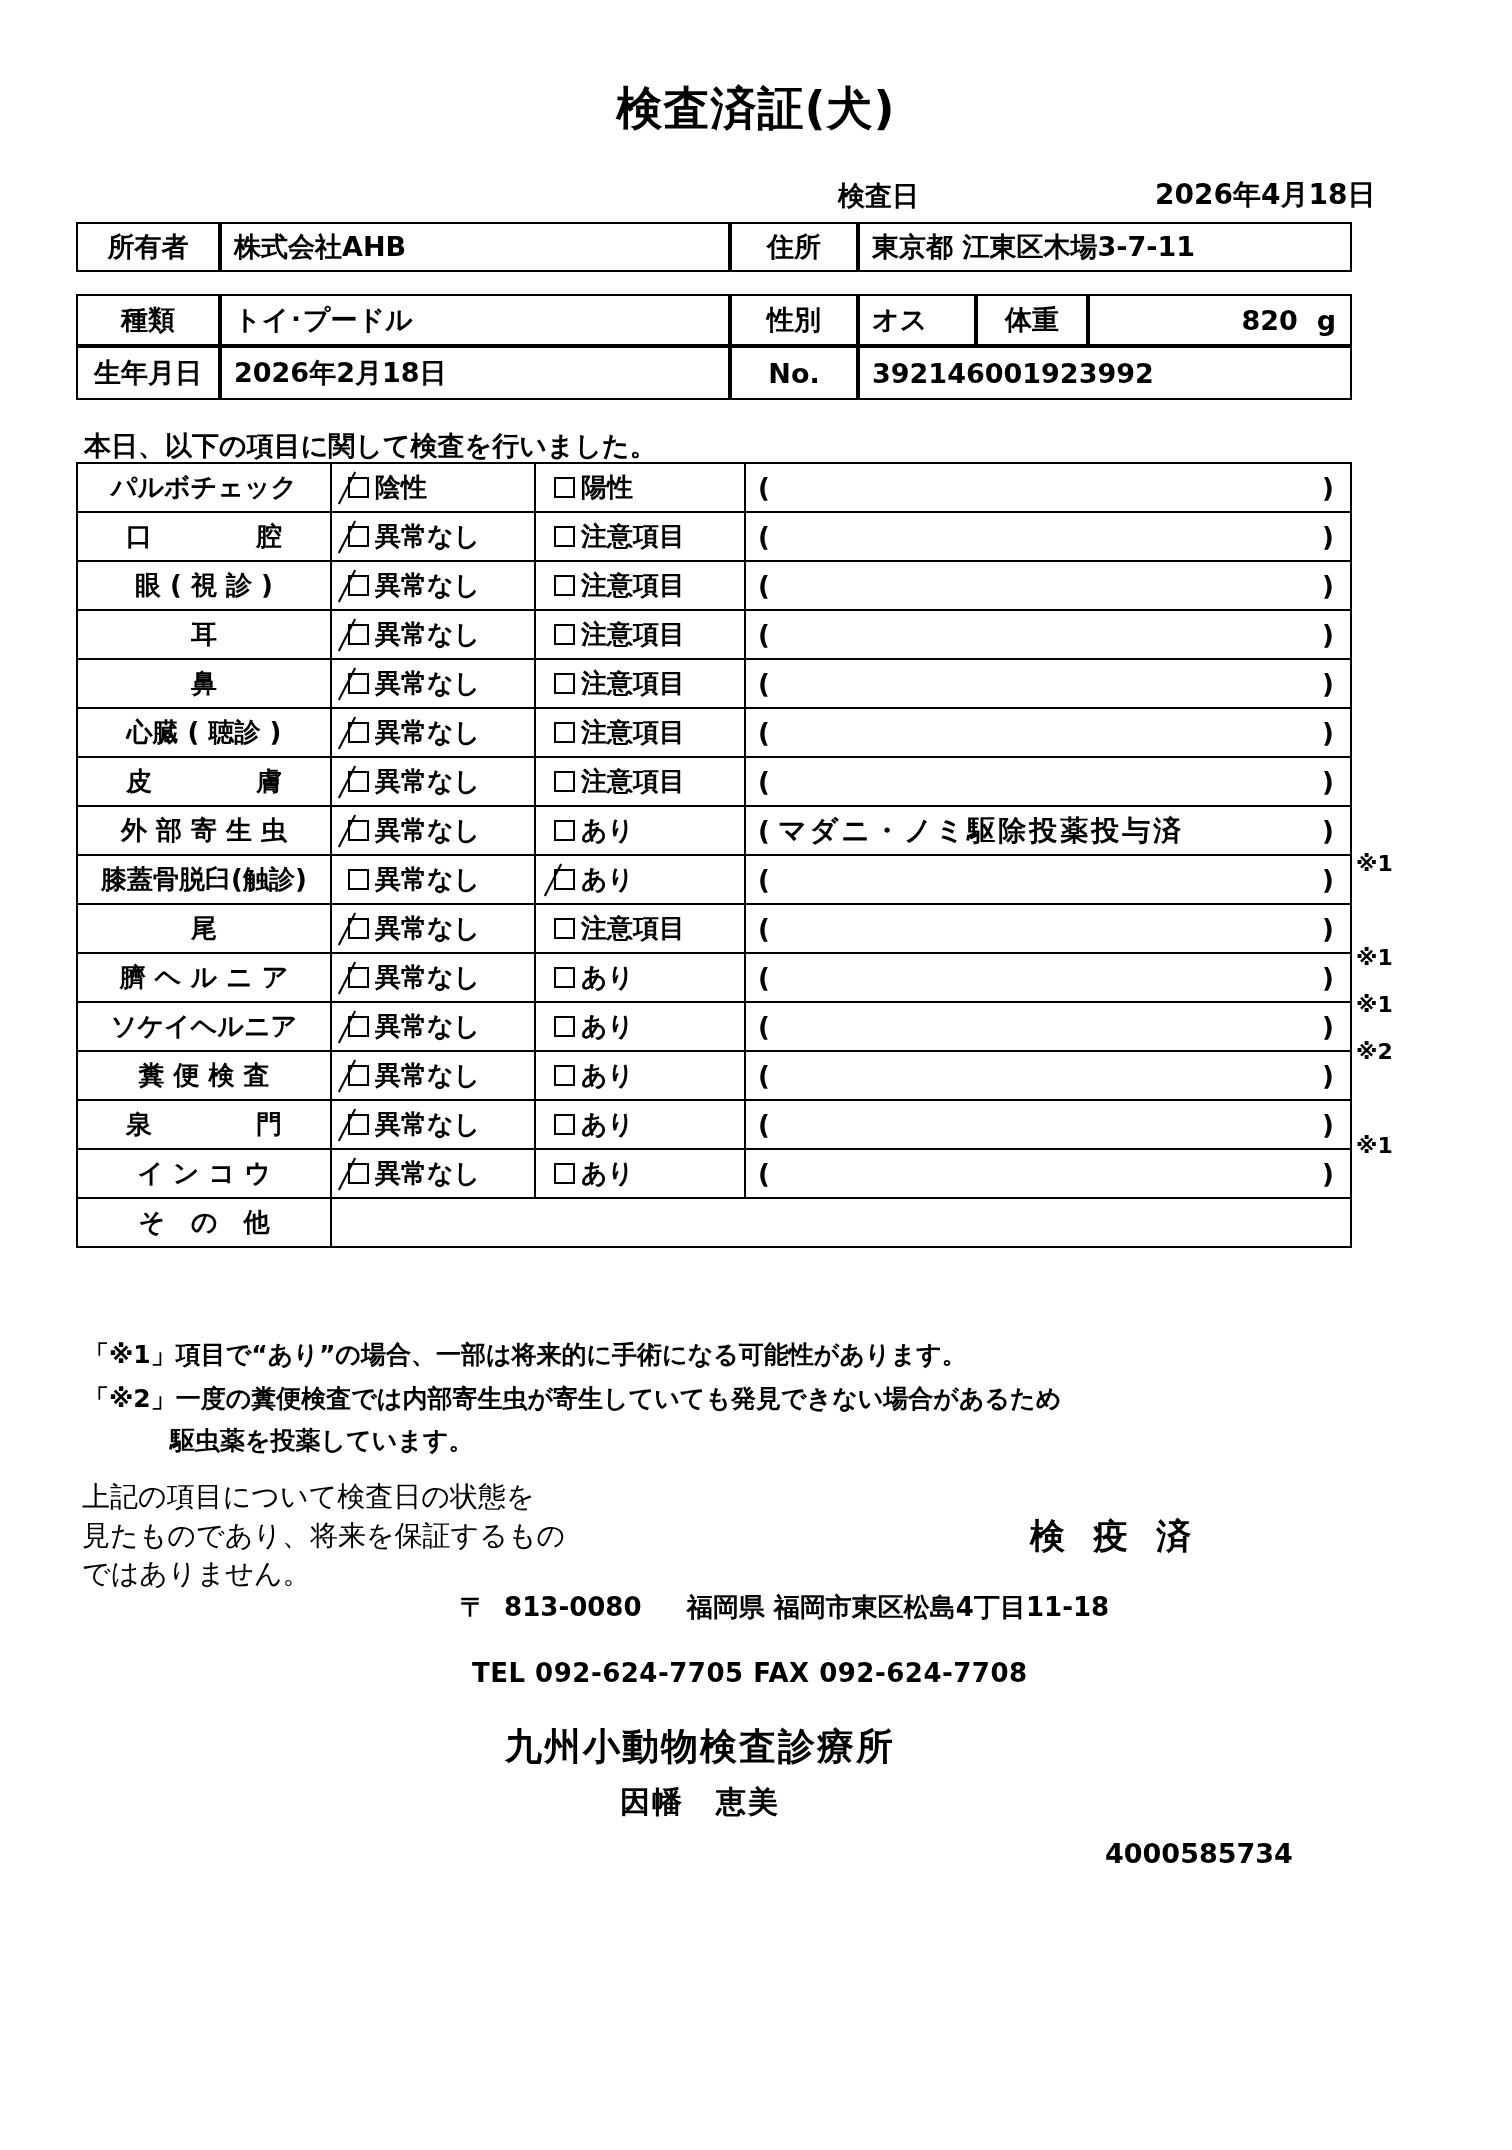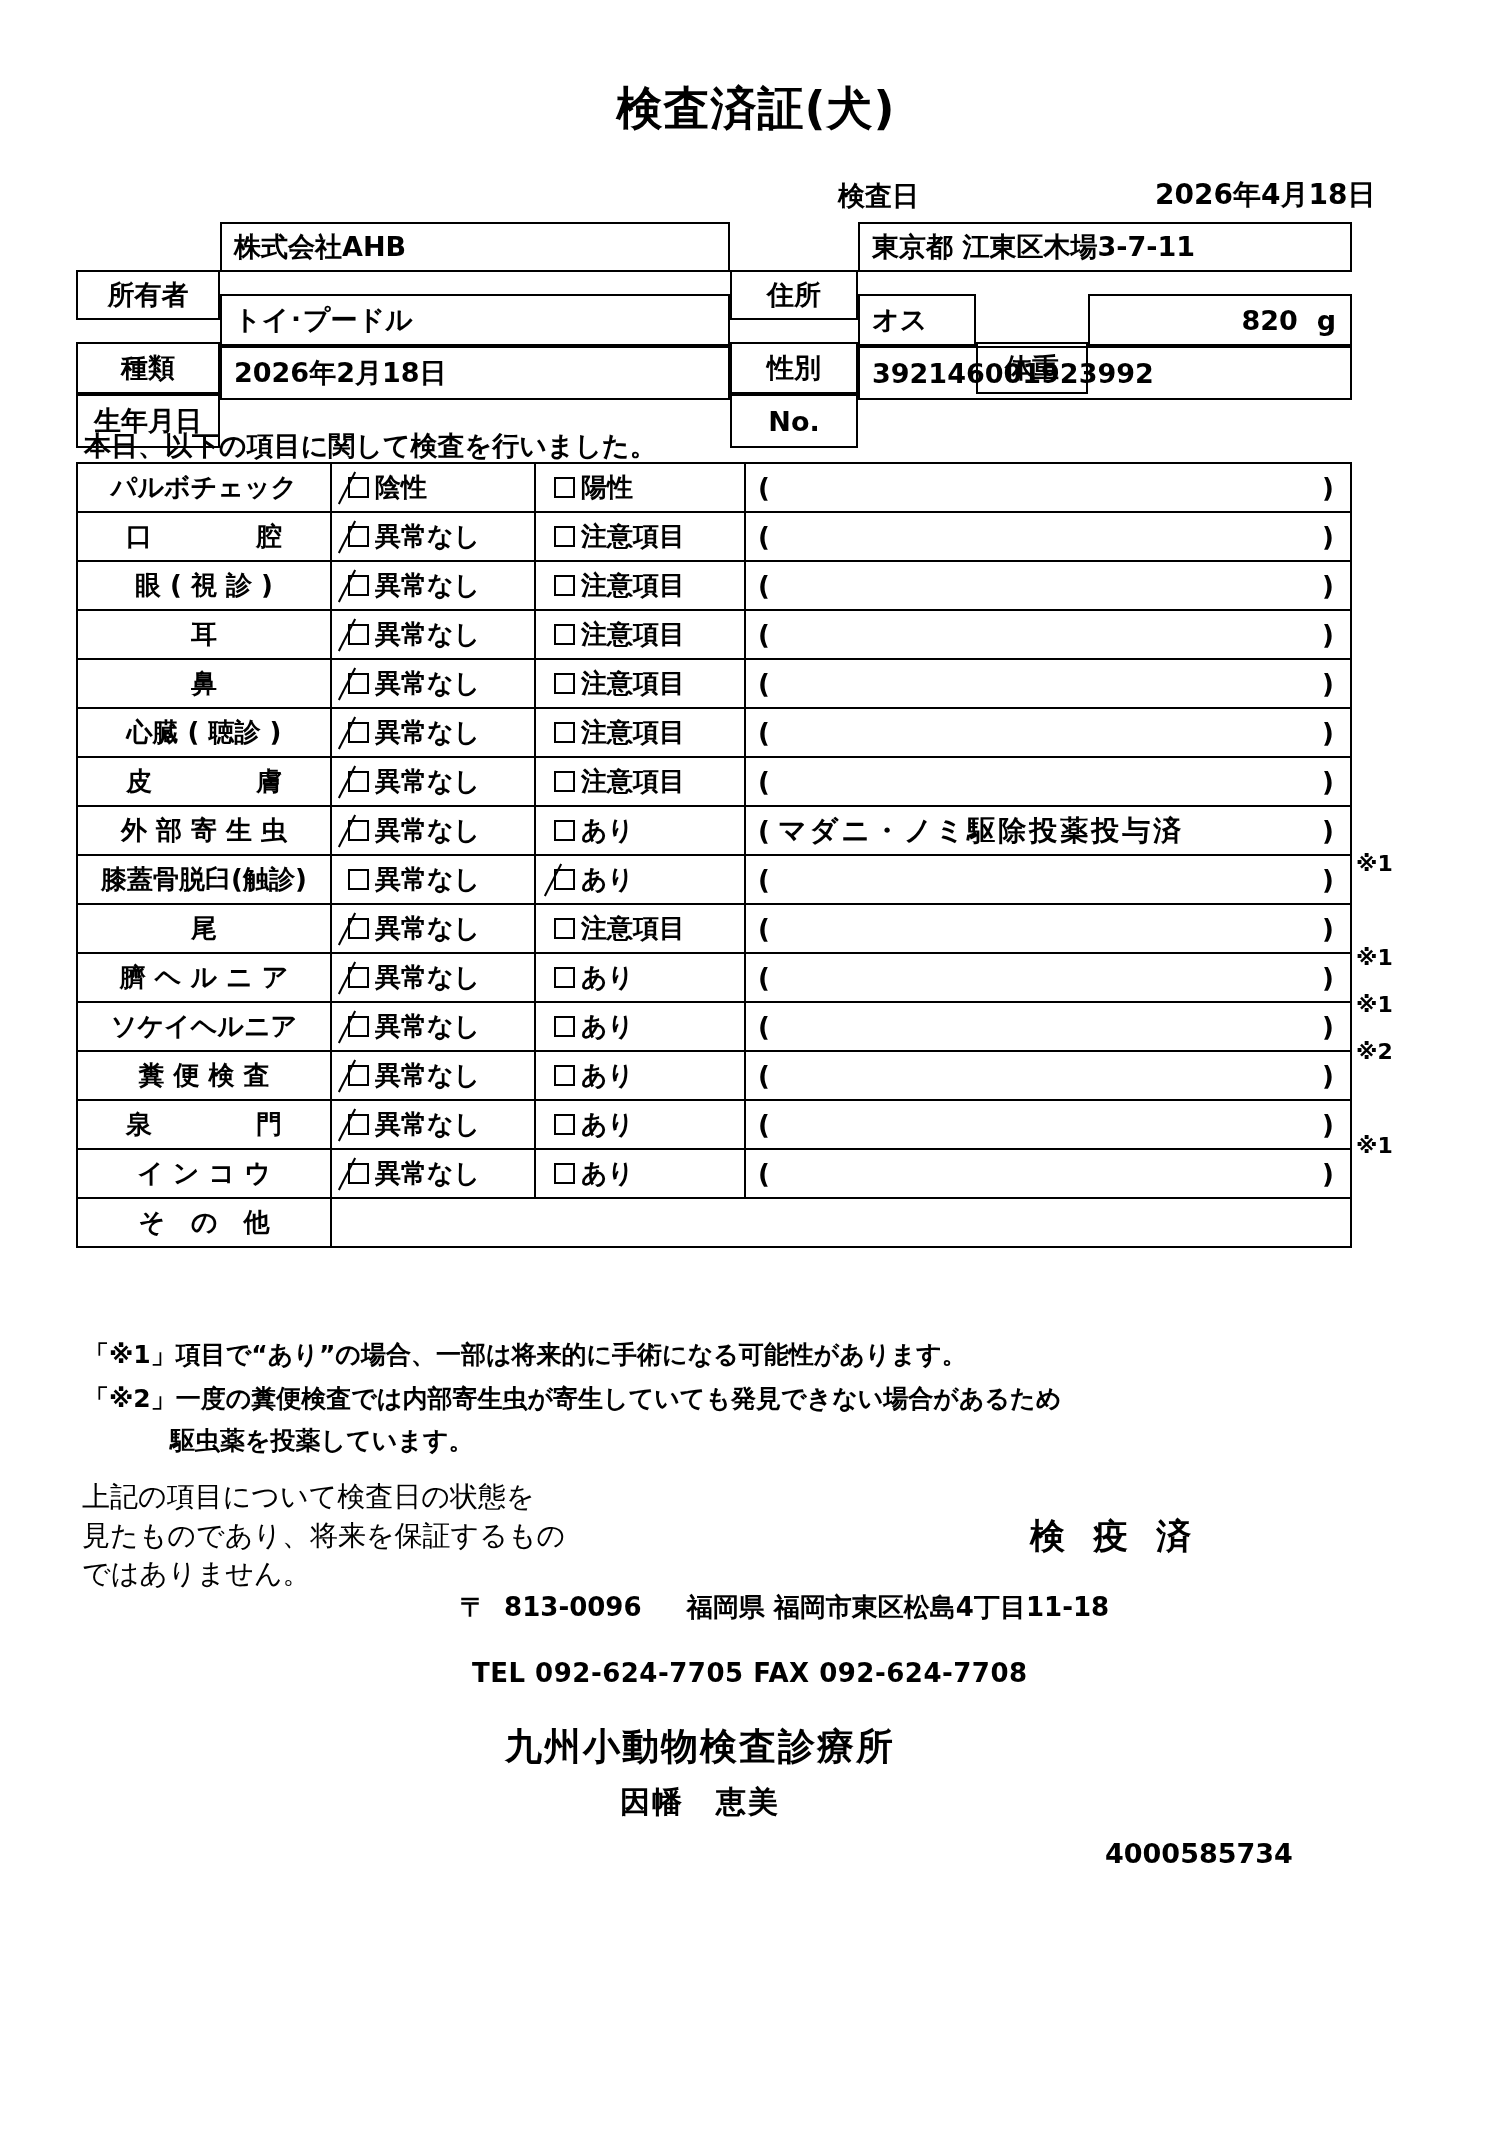--- a/index.html
+++ b/index.html
@@ -52,21 +52,20 @@
     position: absolute;
     box-sizing: border-box;
     border: 2px solid #000;
     display: flex;
     align-items: center;
     font-size: 27px;
   }
   .cell.label {
     justify-content: center;
     font-weight: bold;
-    margin-top: 48px;
   }
   .cell.value {
     padding-left: 12px;
     font-weight: bold;
   }
   .spread {
     display: flex;
     width: 100%;
     justify-content: space-between;
     padding: 0 14px;
@@ -359,21 +358,21 @@
   <div class="disclaimer">
     <div>上記の項目について検査日の状態を</div>
     <div>見たものであり、将来を保証するもの</div>
     <div>ではありません。</div>
   </div>
 
   <div class="stamp">検 疫 済</div>
 
   <div class="addr">
     <span>〒</span>&nbsp;
-    <span>813-0096</span>&nbsp;&nbsp;&nbsp;&nbsp;
+    <span>813-0080</span>&nbsp;&nbsp;&nbsp;&nbsp;
     <span>福岡県 福岡市東区松島4丁目11-18</span>
   </div>
 
   <div class="tel">TEL 092-624-7705  FAX 092-624-7708</div>
   <div class="clinic-name">九州小動物検査診療所</div>
   <div class="vet-name">因幡　恵美</div>
   <div class="serial">4000585734</div>
 
 </div>
 

